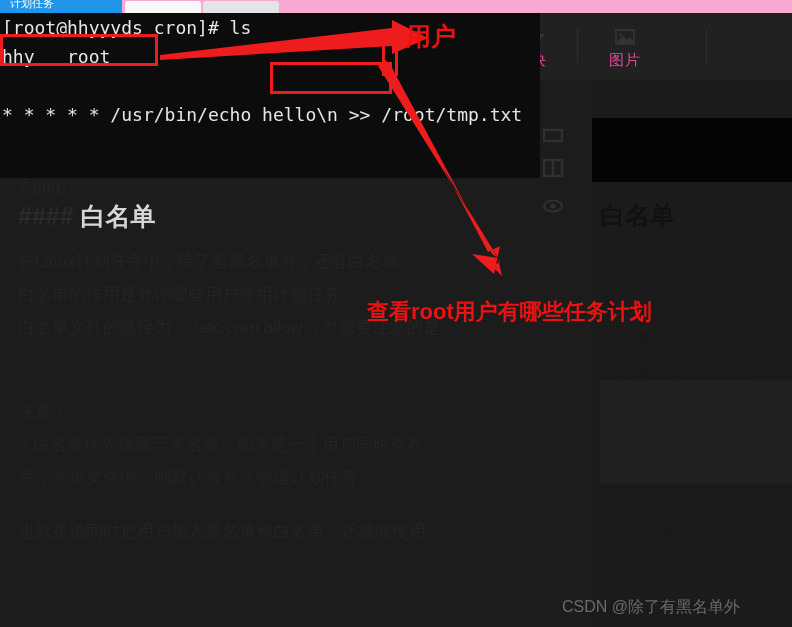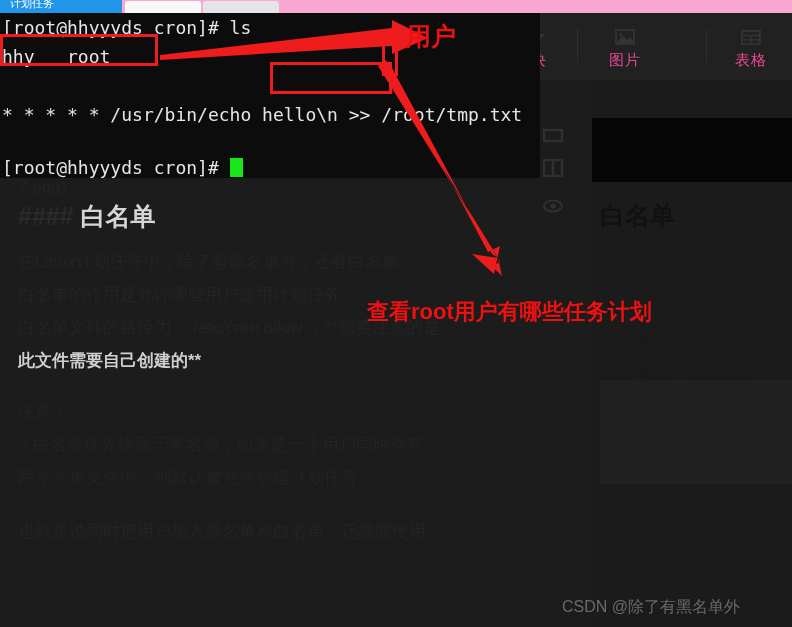--- a/index.html
+++ b/index.html
@@ -166,31 +166,20 @@
           <circle cx="7" cy="8" r="1.7" fill="#343434"></circle>
           <polyline points="3,16 9,10 13,14 16,11 19,16" fill="#343434" stroke="#343434" stroke-width="1.5"></polyline>
         </svg>
       </span>
       <span class="tb-lab">图片</span>
     </div>
 
 
     <div class="tb-sep" style="left:706px;"></div>
 
-    <div class="tb-item" style="left:722px;">
-      <span class="tb-ico">
-        <svg width="22" height="20" viewBox="0 0 22 20">
-          <rect x="2" y="4" width="18" height="13" fill="none" stroke="#343434" stroke-width="1.8"></rect>
-          <line x1="2" y1="8.5" x2="20" y2="8.5" stroke="#343434" stroke-width="1.5"></line>
-          <line x1="2" y1="12.8" x2="20" y2="12.8" stroke="#343434" stroke-width="1.5"></line>
-          <line x1="11" y1="8.5" x2="11" y2="17" stroke="#343434" stroke-width="1.5"></line>
-        </svg>
-      </span>
-      <span class="tb-lab">表格</span>
-    </div>
 
     <div class="tb-item" style="left:778px;">
       <span class="tb-lab" style="margin-top:30px;">超</span>
     </div>
   </div>
 
   <div class="rail-ico" style="top:113px;">
     <svg width="26" height="22" viewBox="0 0 26 22">
         <rect x="4" y="4" width="18" height="11" fill="none" stroke="#303030" stroke-width="2.4"></rect>
       </svg>
@@ -211,21 +200,20 @@
   <div id="source-pane">
     <div class="md-line md-dim" style="left:18px;top:38px;">![在这里插入图片描述](https://img-</div>
     <div class="md-line md-dim" style="left:18px;top:68px;">blog.csdnimg.cn/5270773cfe9d4e749c6cb55b6b450f2</div>
     <div class="md-line md-dim" style="left:18px;top:98px;">7.png)</div>
 
     <div class="md-line md-h" style="left:18px;top:120px;"><span class="md-hash">####</span> <span>白名单</span></div>
 
     <div class="md-line" style="left:18px;top:170px;">在Linux计划任务中，除了有黑名单外，还有白名单</div>
     <div class="md-line" style="left:18px;top:203px;">白名单的作用是允许哪些用户使用计划任务。</div>
     <div class="md-line" style="left:18px;top:236px;">白名单文件的路径为：`/etc/cron.allow`，**需要注意的是</div>
-    <div class="md-line md-bold" style="left:18px;top:269px;color:#cfcfcf;">此文件需要自己创建的**</div>
 
     <div class="md-line" style="left:18px;top:320px;">注意：</div>
     <div class="md-line md-dim" style="left:18px;top:353px;">&gt; 白名单优先级高于黑名单，如果是一个用户同时存在</div>
     <div class="md-line md-dim" style="left:18px;top:386px;">两个名单文件中，则默认被允许创建计划任务</div>
     <div class="md-line" style="left:18px;top:440px;">也就是说同时把用户加入黑名单和白名单，还能能使用</div>
   </div>
 
   <div id="preview-pane">
     <div class="pv-h" style="left:8px;top:119px;">白名单</div>
     <div class="pv-p" style="left:8px;top:182px;">在Linux计划任务中，</div>
@@ -239,21 +227,20 @@
     <div class="pv-p" style="left:36px;top:473px;">在两个名单文件中，</div>
   </div>
 </div>
 
 <div id="term-blk2"></div>
 
 <div id="terminal">
   <div class="tline" style="top:4px;text-align:right;">[root@hhyyyds cron]# ls</div>
   <div class="tline" style="top:33px;">hhy   root</div>
   <div class="tline" style="top:91px;">* * * * * /usr/bin/echo hello\n &gt;&gt; /root/tmp.txt</div>
-  <div class="tline" style="top:144px;"><span>[root@hhyyyds cron]# </span><span class="cursor"></span></div>
 </div>
 
 <div class="red-box" style="left:0px;top:34px;width:158px;height:32px;"></div>
 <div class="red-box" style="left:270px;top:62px;width:122px;height:32px;"></div>
 <div class="red-box" style="left:382px;top:40px;width:16px;height:36px;"></div>
 
 <svg class="anno">
 
   <polygon points="160,55 392,28 392,20 428,38 392,54 392,46 160,60" fill="#ee1c1c"></polygon>
 

